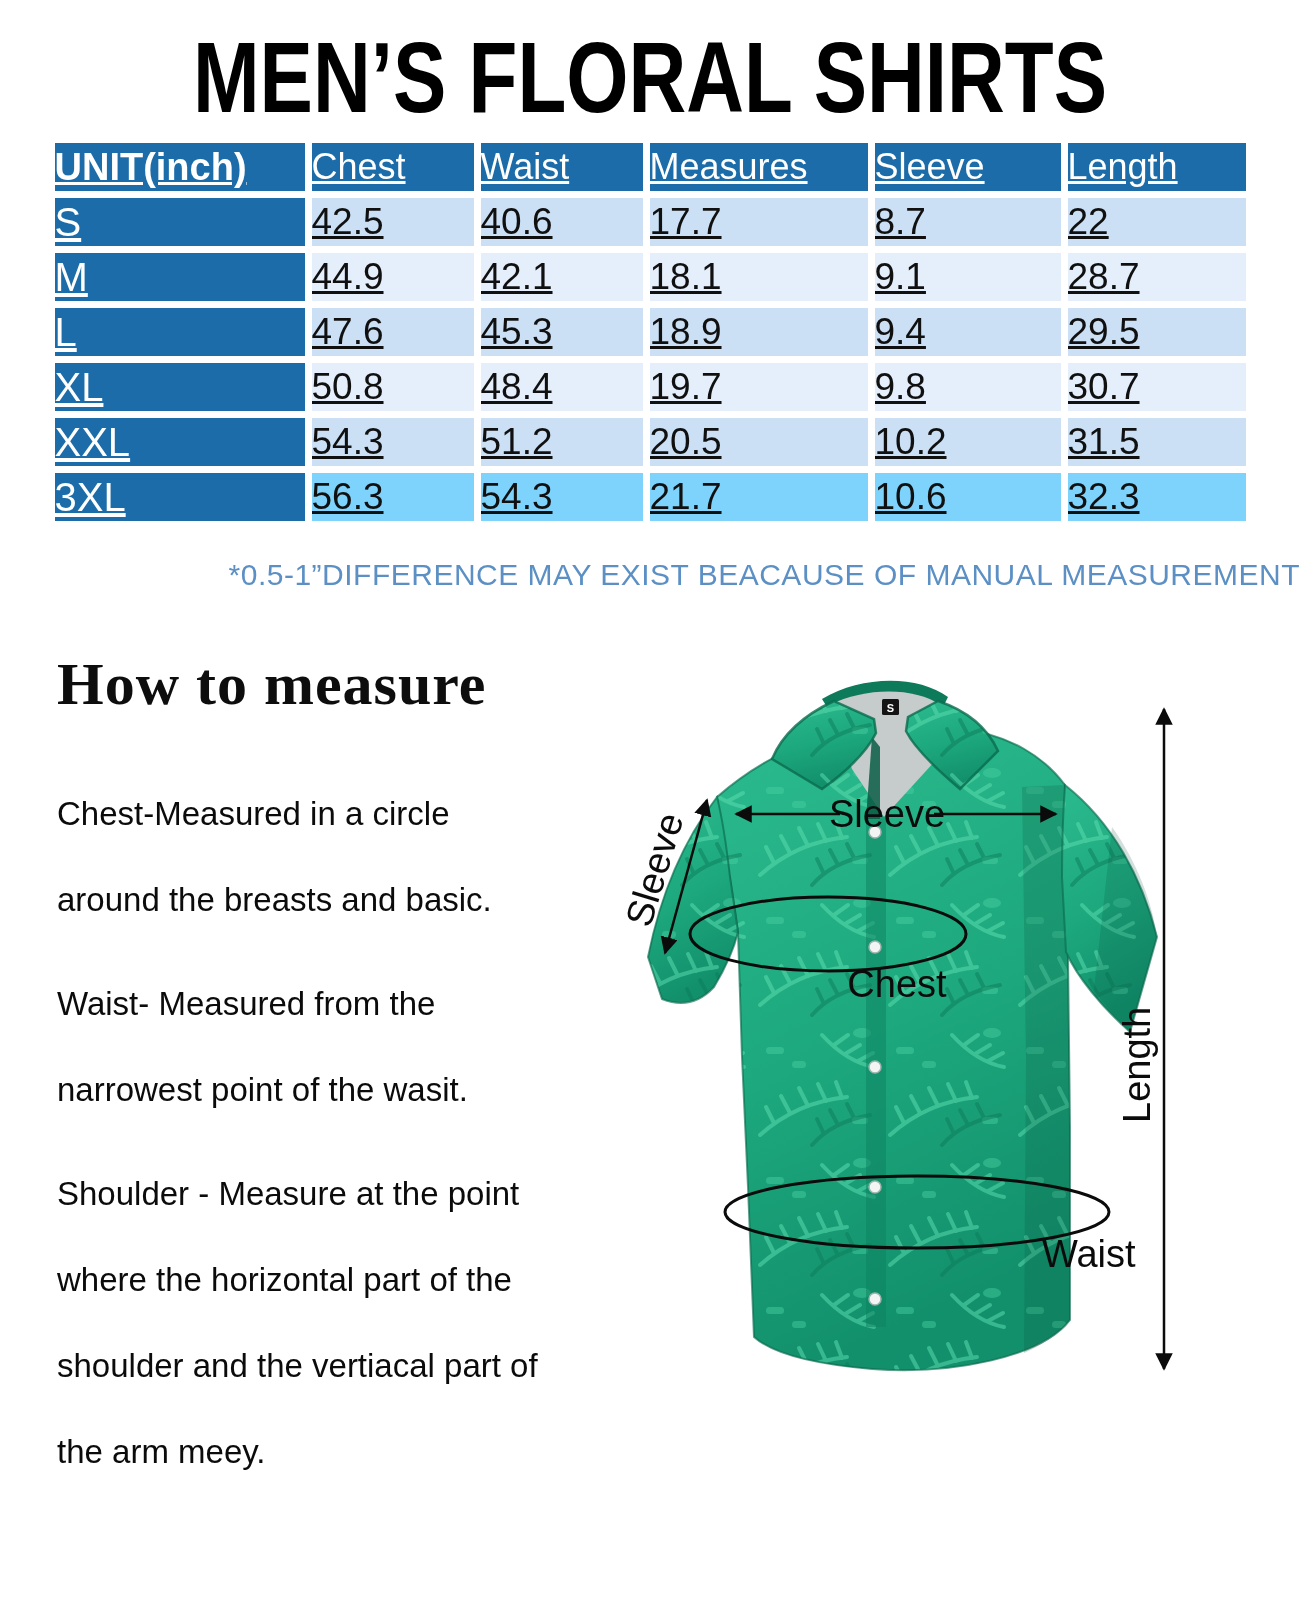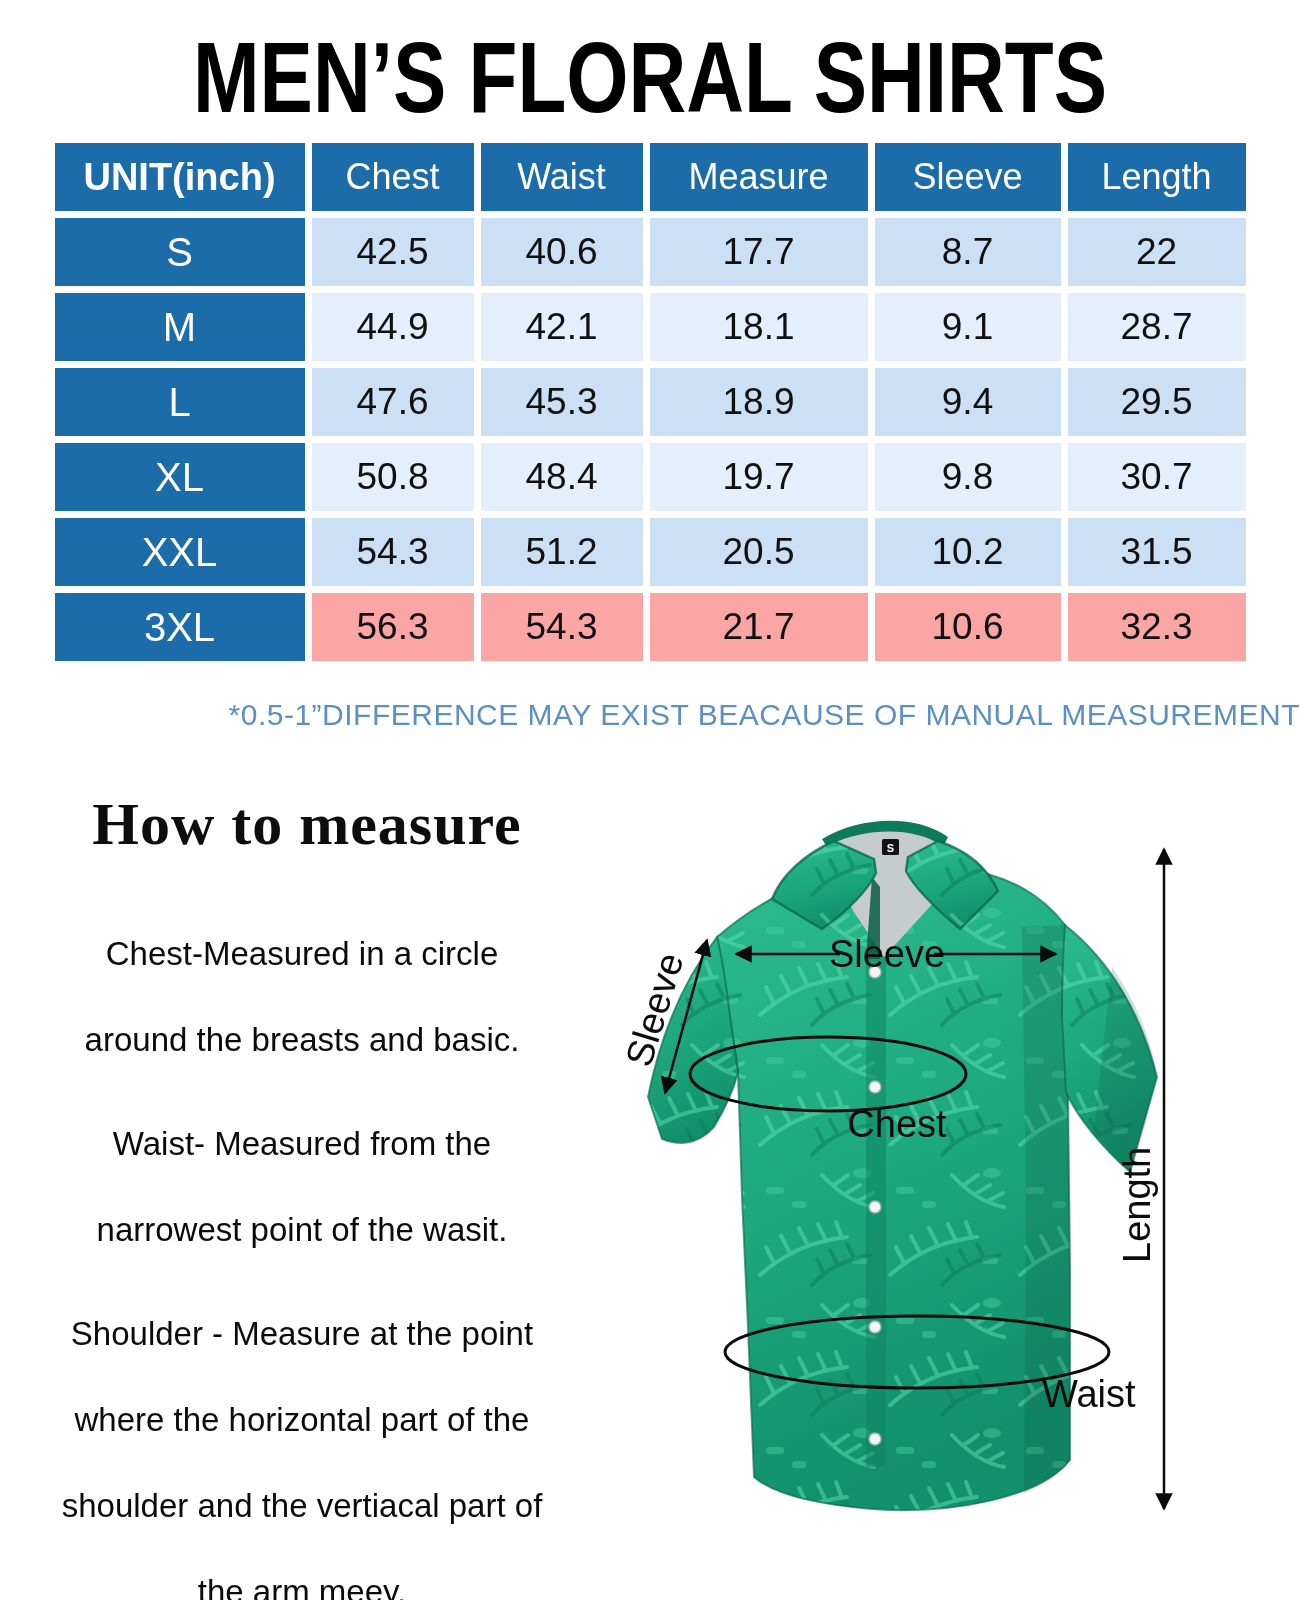--- a/index.html
+++ b/index.html
@@ -14,34 +14,34 @@
   }
   .subtitle{
     margin:0;text-align:center;font-size:47px;line-height:1.1;
     color:#6E9DC8;letter-spacing:1px;font-weight:normal;white-space:nowrap;
   }
   table.size-chart{
     border-collapse:separate;border-spacing:7px;table-layout:fixed;
     width:1205px;margin:8px auto 0 auto;
   }
   table.size-chart th,table.size-chart td{
-    height:68px;text-align:center;vertical-align:middle;padding:0;overflow:hidden;
+    height:48px;text-align:left;vertical-align:middle;padding:0;overflow:hidden;text-decoration:underline;
   }
   thead th{background:#1B6CA8;color:#ffffff;font-weight:normal;font-size:36px;}
   thead th.unit{font-weight:bold;font-size:38px;}
   tbody th.size{background:#1B6CA8;color:#ffffff;font-weight:normal;font-size:40px;}
   tbody td{font-size:37px;color:#101010;}
   tbody tr:nth-child(odd) td{background:#CBE0F5;}
   tbody tr:nth-child(even) td{background:#E4EFFB;}
-  tbody tr:last-child td{background:#fca5a5;}
+  tbody tr:last-child td{background:#7dd3fc;}
   .footnote{
     margin:30px 0 0 0;text-align:right;font-size:30px;letter-spacing:0.5px;
     color:#5C90C5;white-space:nowrap;
   }
-  .bottom{position:relative;height:800px;text-align:center;}
+  .bottom{position:relative;height:800px;}
   .howto{position:absolute;left:57px;top:58px;width:500px;}
   .howto h2{
     margin:0 0 52px 0;font-family:"Liberation Serif", serif;
     font-size:60px;font-weight:bold;color:#0d0d0d;letter-spacing:1px;
   }
   .howto p{
     width:490px;margin:0 0 18px 0;font-size:33px;line-height:86px;color:#0b0b0b;
   }
   .figure{position:absolute;left:622px;top:35px;width:672px;height:760px;}
   .ann-text{font-family:"Liberation Sans", sans-serif;font-size:38px;fill:#0b0b0b;}
@@ -61,21 +61,21 @@
         <col style="width:162px">
       <col style="width:218px">
         <col style="width:186px">
         <col style="width:178px">
     </colgroup>
     <thead>
       <tr>
         <th class="unit">UNIT(inch)</th>
         <th>Chest</th>
         <th>Waist</th>
-        <th>Measure</th>
+        <th>Measures</th>
         <th>Sleeve</th>
         <th>Length</th>
       </tr>
     </thead>
     <tbody>
       <tr>
         <th class="size">S</th>
         <td>42.5</td>
         <td>40.6</td>
         <td>17.7</td>

